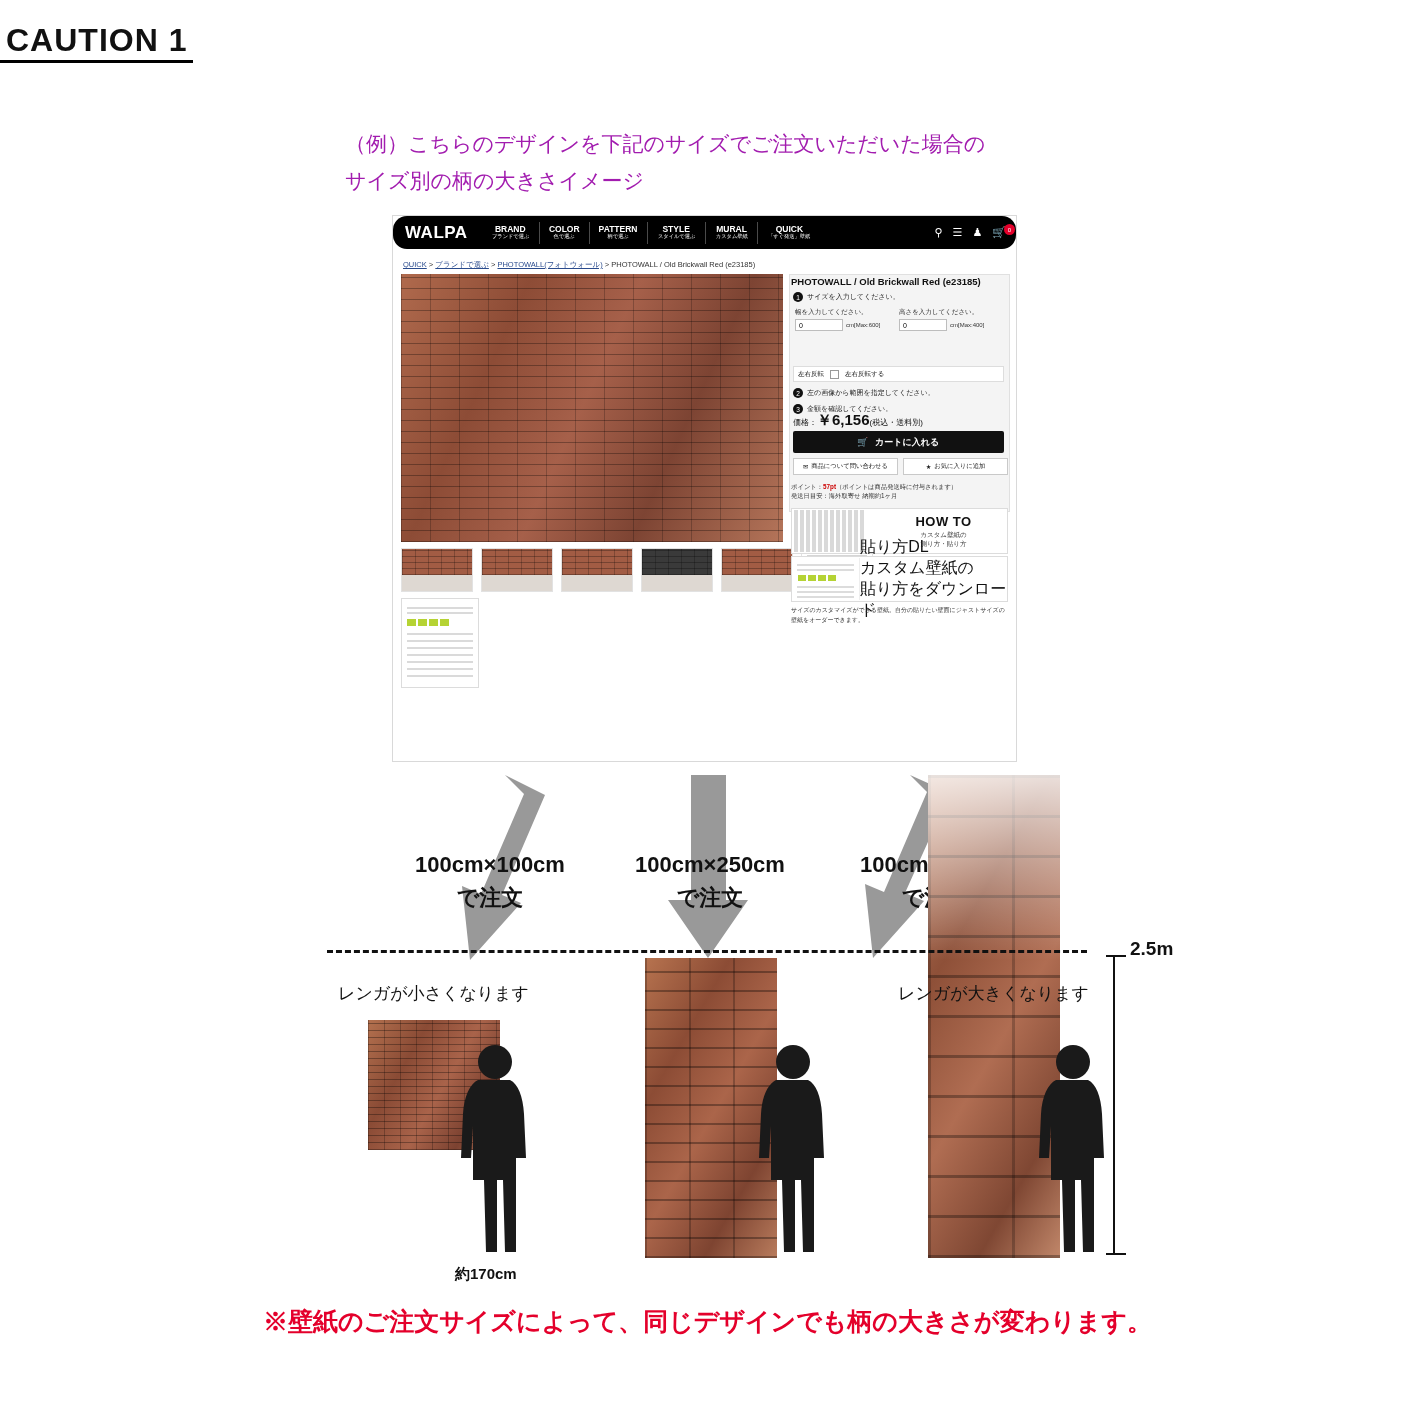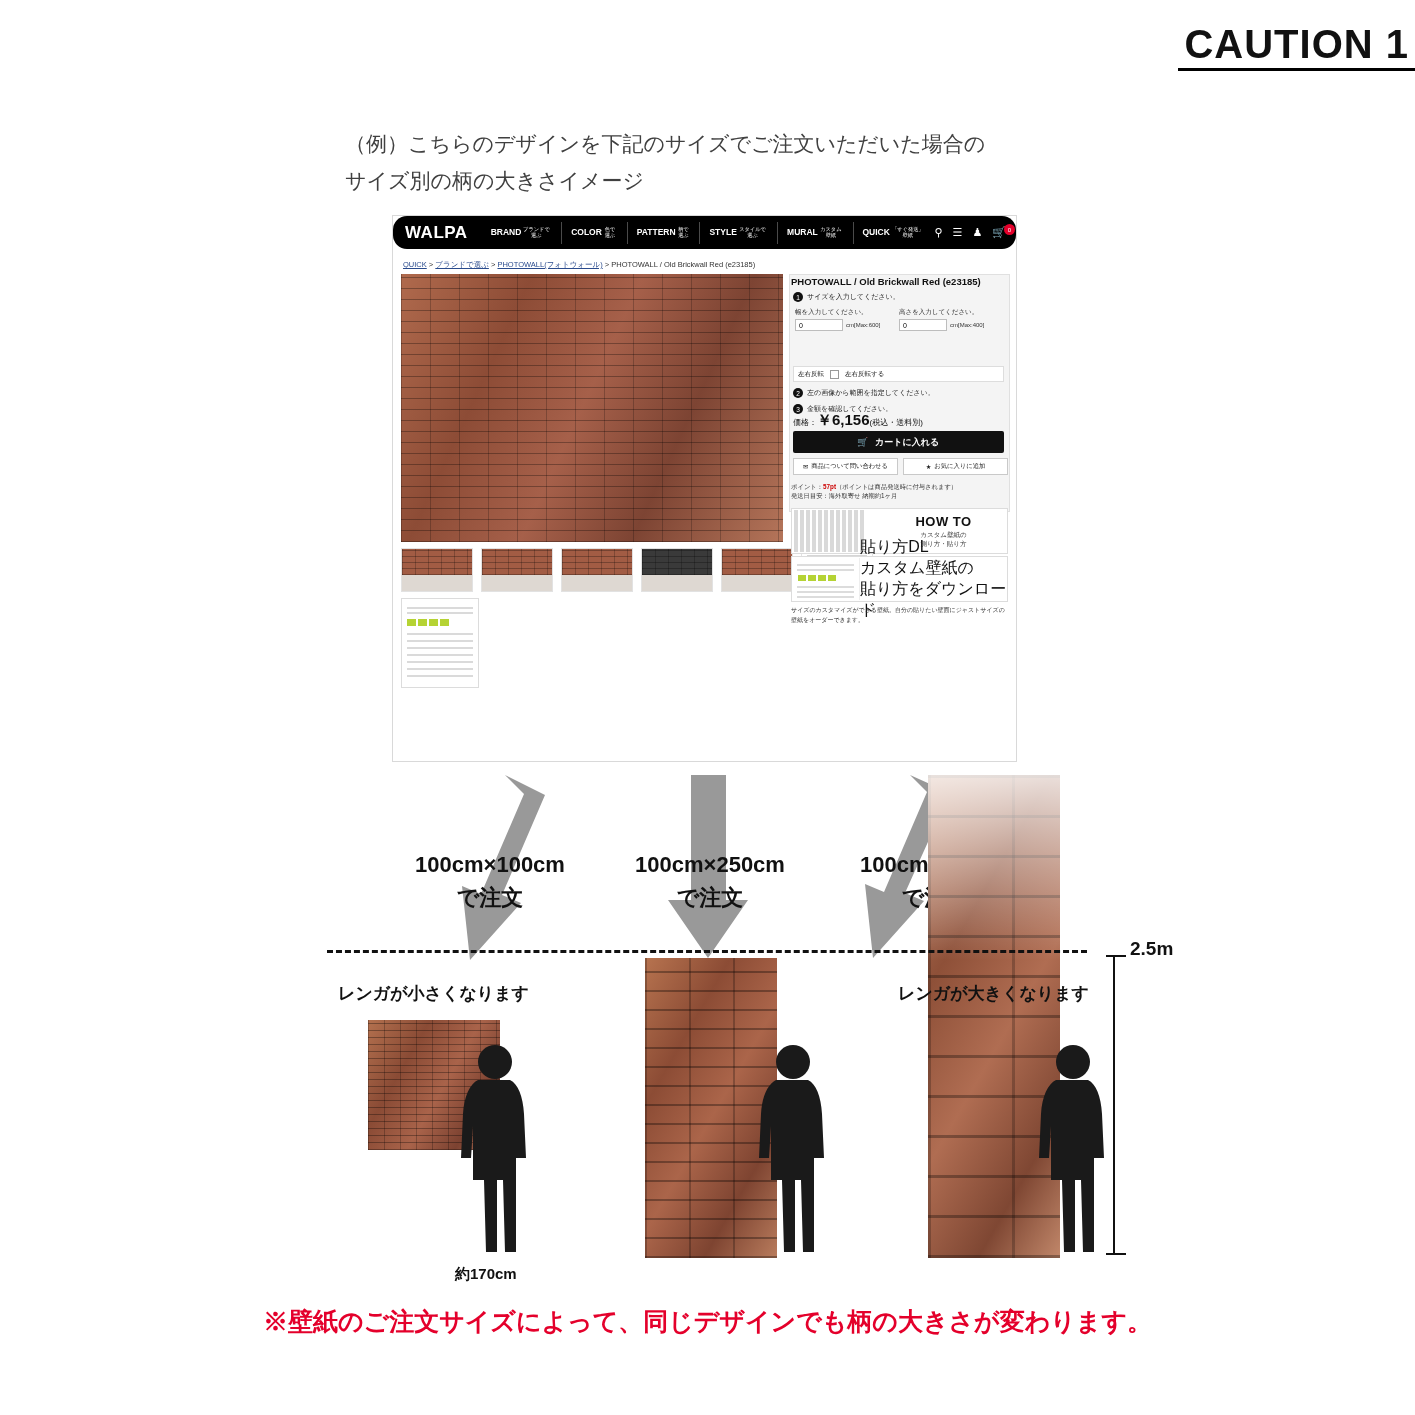--- a/index.html
+++ b/index.html
@@ -9,51 +9,51 @@
     font-family:"Liberation Sans", sans-serif;
     color:#111;
     position:relative;
     overflow:hidden;
   }
   .page{position:relative;width:1415px;height:1415px;}
 
   
   .title{
     position:absolute;top:22px;left:0;width:1415px;
-    text-align:right;
-    font-size:40px;font-weight:bold;letter-spacing:1px;
+    text-align:left;
+    font-size:32px;font-weight:bold;letter-spacing:1px;
   }
   .title span{border-bottom:3px solid #000;padding:0 6px 2px 6px;}
 
   
   .lead{
     position:absolute;top:126px;left:345px;width:1000px;
-    font-size:21px;line-height:1.75;color:#404040;
+    font-size:21px;line-height:1.75;color:#a21caf;
   }
 
   
   .shot{
     position:absolute;left:392px;top:215px;width:623px;height:545px;
     background:#ffffff;border:1px solid #d9d9d9;overflow:hidden;
   }
   .nav{
     position:absolute;left:0;top:0;width:623px;height:33px;background:#000;
     color:#fff;display:flex;align-items:center;border-radius:14px;
   }
   .logo{
     font-size:17px;font-weight:bold;letter-spacing:.5px;
     padding:0 14px 0 12px;color:#fff;
   }
   .navgroup{
     display:flex;align-items:center;height:33px;
   }
   .navitem{
-    padding:0 9px;height:22px;display:flex;flex-direction:row;
+    padding:0 9px;height:22px;display:flex;flex-direction:column;
     justify-content:center;align-items:center;
-    border-left:1px solid #4a4a4a;line-height:1.05;text-align:center;
+    border-left:1px solid #4a4a4a;line-height:1.05;
   }
   .navitem:first-child{border-left:none;}
   .navitem .t1{font-size:8.5px;font-weight:bold;}
   .navitem .t2{font-size:5.5px;transform:scale(.95);}
   .navicons{margin-left:auto;display:flex;align-items:center;gap:10px;padding-right:10px;}
   .navicons .ic{font-size:11px;color:#fff;}
   .cart{position:relative;display:flex;align-items:center;}
   .cart .badge{
     position:absolute;right:-9px;top:-2px;background:#e4002b;color:#fff;
     font-size:6px;border-radius:50%;width:11px;height:11px;
@@ -215,21 +215,21 @@
   }
   .fadeTop{
     position:absolute;left:928px;top:775px;width:132px;height:185px;
     background:linear-gradient(180deg,rgba(255,255,255,.82),rgba(255,255,255,0));
     pointer-events:none;
   }
 
   
   .person{position:absolute;}
   .note{
-    position:absolute;font-size:17px;font-weight:bold;color:#111;
+    position:absolute;font-size:17px;font-weight:normal;color:#111;
   }
   .height-cap{
     position:absolute;font-size:15px;font-weight:bold;color:#111;
   }
 
   
   .warn{
     position:absolute;left:0;width:1415px;text-align:center;
     color:#e4002b;font-size:25px;font-weight:bold;
   }

